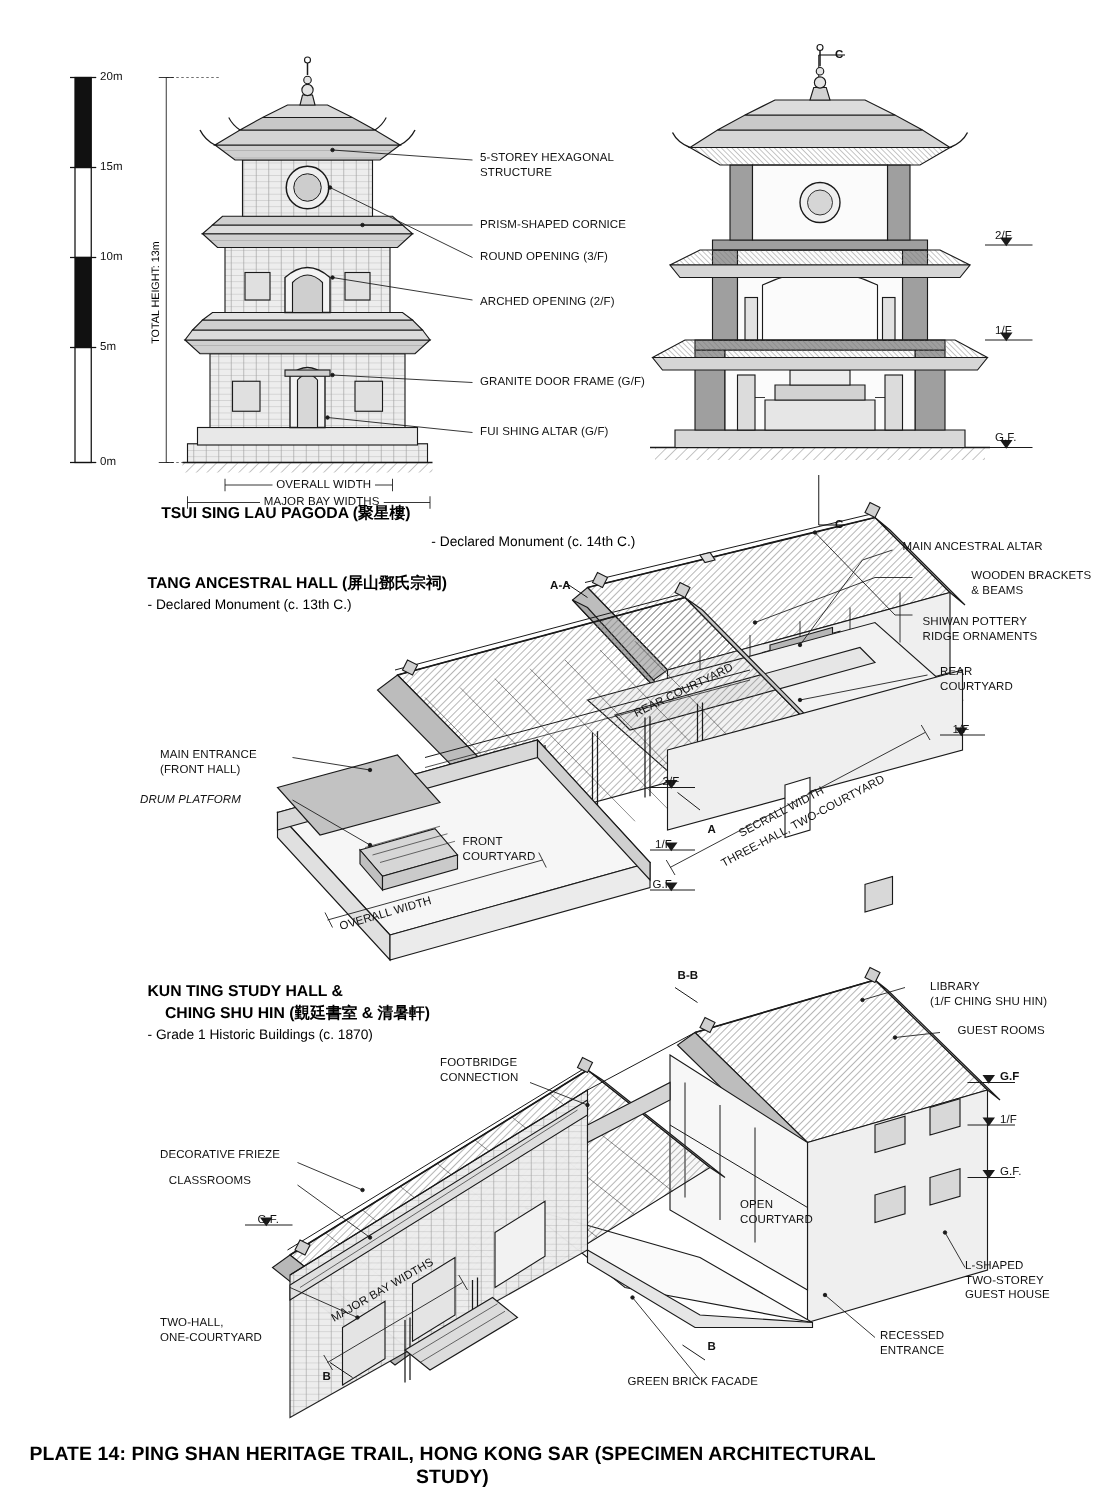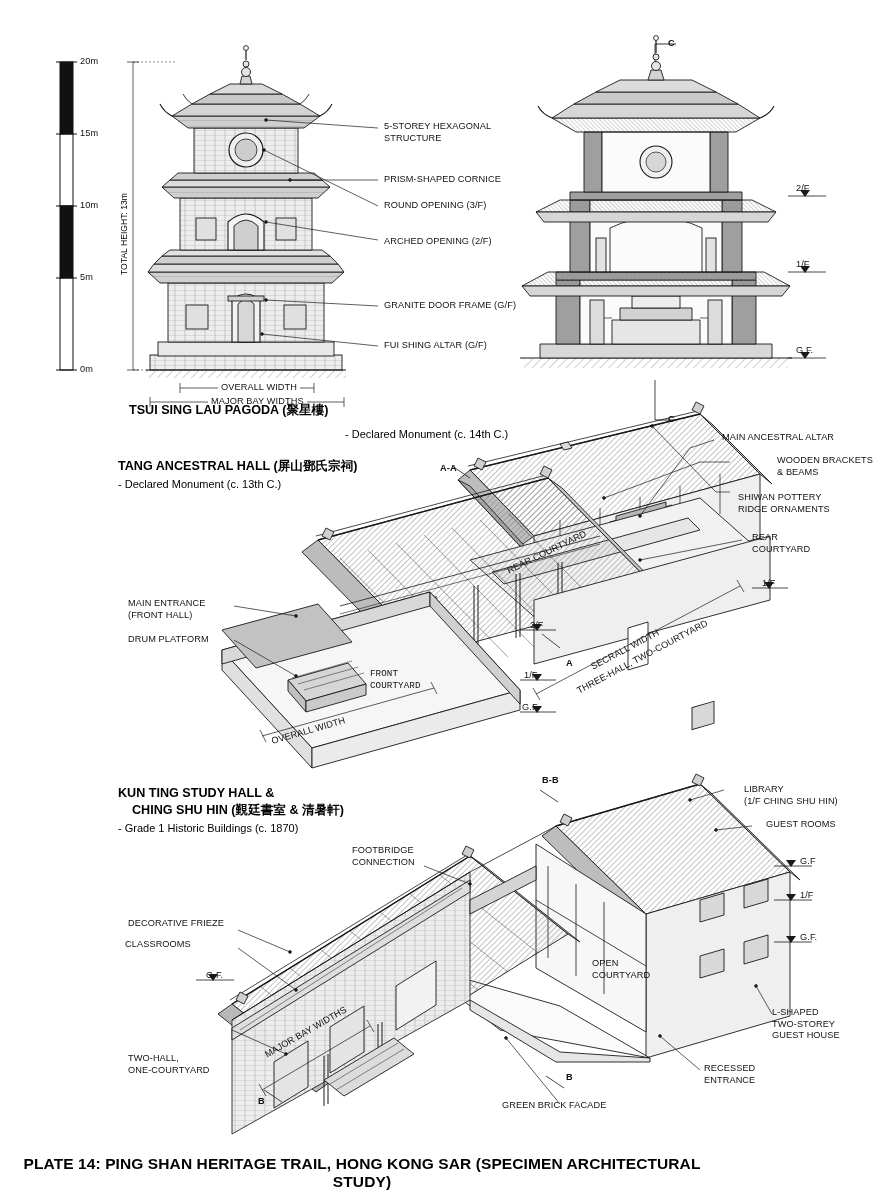--- a/index.html
+++ b/index.html
@@ -496,24 +496,24 @@
   <div class="lbl" style="left:722px; top:432px;">MAIN ANCESTRAL ALTAR</div>
   <div class="lbl" style="left:734px; top:455px;margin-left:43px;">WOODEN BRACKETS
 &amp; BEAMS</div>
   <div class="lbl" style="left:738px; top:492px;">SHIWAN POTTERY
 RIDGE ORNAMENTS</div>
   <div class="lbl" style="left:752px; top:532px;">REAR
 COURTYARD</div>
 
   <div class="lbl" style="left:128px; top:598px;">MAIN ENTRANCE
 (FRONT HALL)</div>
-  <div class="lbl" style="left:128px; top:634px;">DRUM PLATFORM</div>
+  <div class="lbl" style="left:112px; top:634px;font-style:italic;">DRUM PLATFORM</div>
 
   <div class="lbl rot-26" style="left:508px; top:566px;">REAR COURTYARD</div>
-  <div class="lbl" style="left:370px; top:668px;font-family:Liberation Mono, monospace;">FRONT
+  <div class="lbl" style="left:370px; top:668px;">FRONT
 COURTYARD</div>
 
   <div class="lbl rot-16" style="left:272px; top:736px; transform:rotate(-16deg); transform-origin:left center;">OVERALL WIDTH</div>
   <div class="lbl" style="left:592px; top:662px; transform:rotate(-28deg); transform-origin:left center;">SECRALL WIDTH</div>
   <div class="lbl" style="left:578px; top:686px; transform:rotate(-28deg); transform-origin:left center;">THREE-HALL, TWO-COURTYARD</div>
 
   <div class="lbl" style="left:762px; top:578px;">1/F</div>
   <div class="lbl" style="left:530px; top:620px;">2/F</div>
   <div class="lbl" style="left:524px; top:670px;">1/F</div>
   <div class="lbl" style="left:522px; top:702px;">G.F.</div>
@@ -531,30 +531,30 @@
   <div class="lbl" style="left:766px; top:819px;">GUEST ROOMS</div>
   <div class="lbl" style="left:772px; top:1007px;">L-SHAPED
 TWO-STOREY
 GUEST HOUSE</div>
   <div class="lbl" style="left:704px; top:1063px;">RECESSED
 ENTRANCE</div>
 
   <div class="lbl" style="left:352px; top:845px;">FOOTBRIDGE
 CONNECTION</div>
   <div class="lbl" style="left:128px; top:918px;">DECORATIVE FRIEZE</div>
-  <div class="lbl" style="left:125px; top:939px;">CLASSROOMS</div>
+  <div class="lbl" style="left:135px; top:939px;">CLASSROOMS</div>
   <div class="lbl" style="left:128px; top:1015px;margin-top:38px;">TWO-HALL,
 ONE-COURTYARD</div>
   <div class="lbl" style="left:502px; top:1100px;">GREEN BRICK FACADE</div>
 
   <div class="lbl" style="left:592px; top:958px;">OPEN
 COURTYARD</div>
 
   <div class="lbl" style="left:266px; top:1050px; transform:rotate(-30deg); transform-origin:left center;">MAJOR BAY WIDTHS</div>
 
-  <div class="lbl" style="left:800px; top:856px;">G.F</div>
+  <div class="lbl" style="left:800px; top:856px;font-weight:bold;">G.F</div>
   <div class="lbl" style="left:800px; top:890px;">1/F</div>
   <div class="lbl" style="left:800px; top:932px;">G.F.</div>
   <div class="lbl" style="left:206px; top:970px;">G.F.</div>
 
   <div class="plate-caption" style="top:1155px;">PLATE 14: PING SHAN HERITAGE TRAIL, HONG KONG SAR (SPECIMEN ARCHITECTURAL STUDY)</div>
 
 </div>
 
 </body></html>

